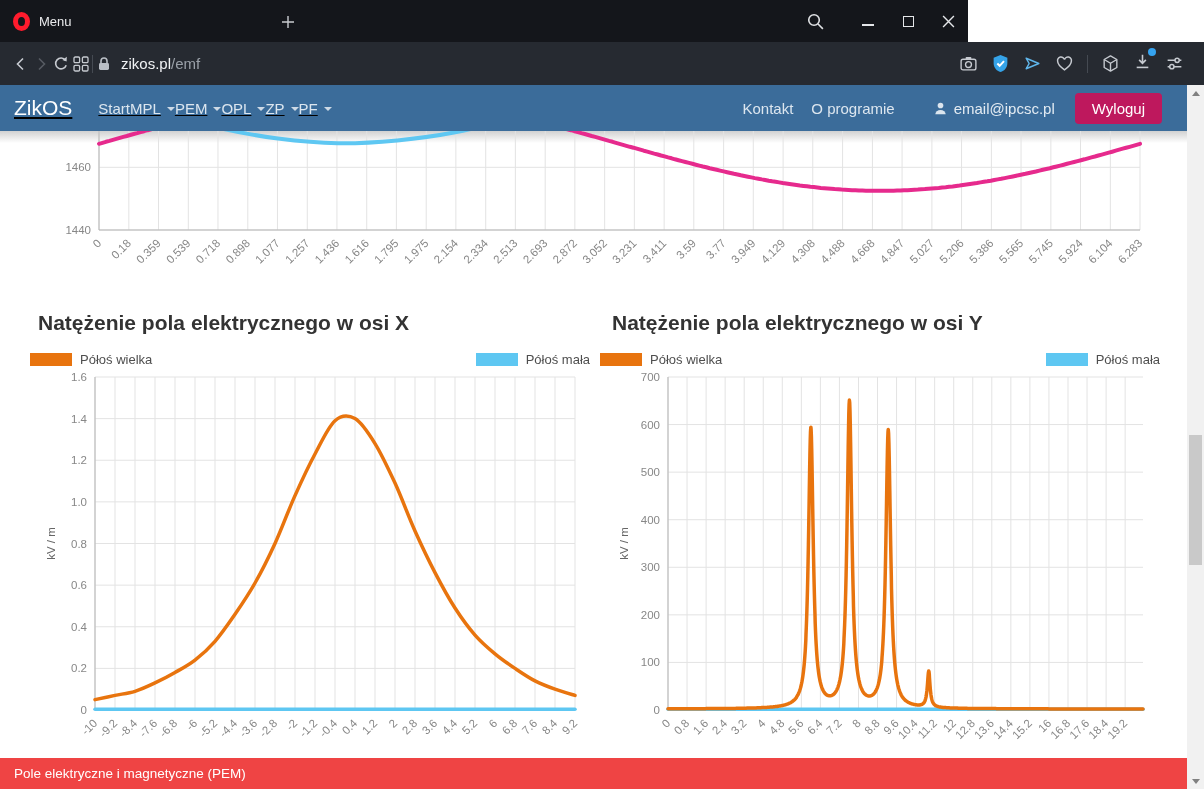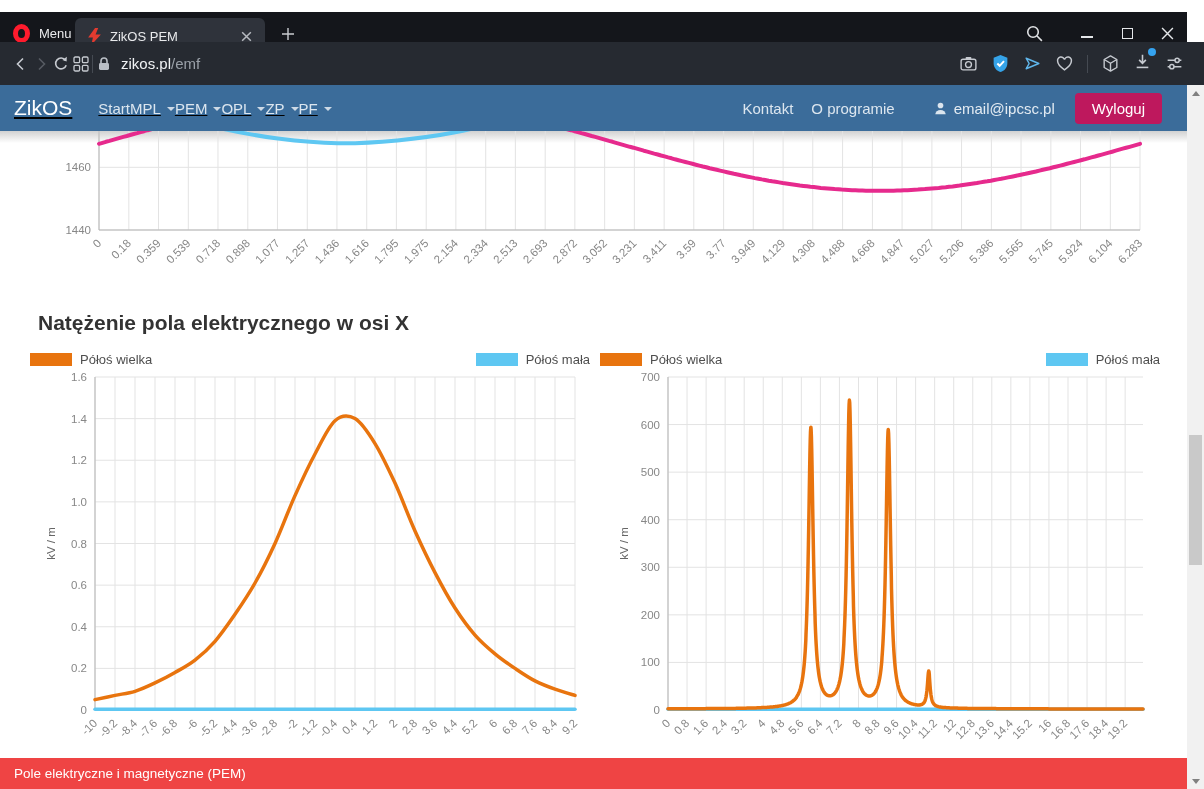--- a/index.html
+++ b/index.html
@@ -1,21 +1,21 @@
 <!DOCTYPE html>
 <html><head>
 <meta charset="utf-8">
 <style>
   * { margin:0; padding:0; box-sizing:border-box; }
   html,body { width:1204px; height:789px; overflow:hidden; }
   body { font-family:"Liberation Sans", sans-serif; background:#fff; }
   .window { position:relative; width:1204px; height:789px; overflow:hidden; background:#fff; }
 
   
-  .tabbar { position:absolute; left:0; top:12px; width:1187px; height:42px; background:#14161b; display:flex; align-items:center; }
+  .tabbar { position:absolute; left:0; top:0; width:968px; height:42px; background:#14161b; display:flex; align-items:center; }
   .opera-logo { width:17px; height:19px; border:5px solid #ff1b2d; border-radius:50%; margin-left:13px; }
   .menu-label { color:#e9eaec; font-size:13px; margin-left:9px; }
   .tab { position:absolute; left:75px; top:6px; width:190px; height:36px; background:#2f333b; border-radius:6px 6px 0 0; display:flex; align-items:center; }
   .tab-title { color:#e9eaec; font-size:13px; margin-left:8px; flex:1; white-space:nowrap; overflow:hidden; }
   .newtab { position:absolute; left:276px; top:10px; width:24px; height:24px; display:flex; align-items:center; justify-content:center; }
   .win-controls { position:absolute; right:0; top:0; height:42px; display:flex; align-items:center; }
   .win-btn { width:40px; height:42px; display:flex; align-items:center; justify-content:center; }
   .max-glyph { width:11px; height:11px; border:1.4px solid #e4e6e9; }
   .min-glyph { width:12px; height:1.6px; background:#e4e6e9; margin-top:8px; }
   .searchbtn { position:absolute; right:135px; top:0; width:36px; height:42px; display:flex; align-items:center; justify-content:center; }
@@ -64,29 +64,20 @@
   .sb-thumb { position:absolute; left:2px; top:350px; width:13px; height:130px; background:#c9c9c9; }
 </style>
 </head>
 <body>
 
 <div class="window">
 
   <div class="tabbar">
     <div class="opera-logo"></div>
     <span class="menu-label">Menu</span>
-    <div class="tab">
-      <svg width="15" height="17" viewBox="0 0 14 16" style="margin-left:12px">
-        <polygon points="7.5,0 1,9 5.5,9 4,16 13,6 8,6 10.5,0" fill="#e23b30"></polygon>
-      </svg>
-      <span class="tab-title">ZikOS PEM</span>
-      <svg width="13" height="13" viewBox="0 0 12 12" style="margin-right:12px">
-        <path d="M2 2 L10 10 M10 2 L2 10" stroke="#b7bac0" stroke-width="1.4" fill="none"></path>
-      </svg>
-    </div>
     <div class="newtab">
       <svg width="16" height="16" viewBox="0 0 16 16">
         <path d="M8 2 V14 M2 8 H14" stroke="#c9ccd0" stroke-width="1.4" fill="none"></path>
       </svg>
     </div>
     <div class="searchbtn">
       <svg width="19" height="19" viewBox="0 0 18 18">
         <circle cx="7.6" cy="7.6" r="5" stroke="#e0e2e5" stroke-width="1.5" fill="none"></circle>
         <path d="M11.4 11.4 L16 16" stroke="#e0e2e5" stroke-width="1.5"></path>
       </svg>
@@ -378,20 +369,21 @@
         <text x="468" y="352" text-anchor="end" font-size="11.5" fill="#878787" transform="rotate(-45 468 352)">6</text>
         <text x="488.00000000000006" y="352" text-anchor="end" font-size="11.5" fill="#878787" transform="rotate(-45 488.00000000000006 352)">6.8</text>
         <text x="508.00000000000006" y="352" text-anchor="end" font-size="11.5" fill="#878787" transform="rotate(-45 508.00000000000006 352)">7.6</text>
         <text x="528" y="352" text-anchor="end" font-size="11.5" fill="#878787" transform="rotate(-45 528 352)">8.4</text>
         <text x="548" y="352" text-anchor="end" font-size="11.5" fill="#878787" transform="rotate(-45 548 352)">9.2</text>
         <text x="25" y="171.5" text-anchor="middle" font-size="11.5" fill="#666" transform="rotate(-90 25 171.5)">kV / m</text>
         <path d="M65.0 337.2L545.0 337.2" stroke="#5ec7f2" stroke-width="3.5" fill="none" stroke-linejoin="round" stroke-linecap="round"></path>
         <path d="M65.0 327.6C68.3 326.9 78.3 324.8 85.0 323.4C91.7 322.0 98.3 321.4 105.0 319.3C111.7 317.2 118.3 314.1 125.0 310.9C131.7 307.8 138.3 304.4 145.0 300.5C151.7 296.7 158.3 293.3 165.0 288.1C171.7 282.8 178.3 277.0 185.0 269.3C191.7 261.7 198.3 252.0 205.0 242.3C211.7 232.5 218.3 222.8 225.0 211.0C231.7 199.3 238.3 186.1 245.0 171.5C251.7 156.9 258.3 138.5 265.0 123.6C271.7 108.7 278.3 94.5 285.0 82.0C291.7 69.5 298.3 54.6 305.0 48.7C311.7 42.8 318.3 42.8 325.0 46.6C331.7 50.4 338.3 60.8 345.0 71.6C351.7 82.4 358.3 96.6 365.0 111.1C371.7 125.7 378.3 144.1 385.0 159.0C391.7 173.9 398.3 187.8 405.0 200.6C411.7 213.5 418.3 225.6 425.0 236.0C431.7 246.4 438.3 255.4 445.0 263.1C451.7 270.7 458.3 276.3 465.0 281.8C471.7 287.4 478.3 291.9 485.0 296.4C491.7 300.9 498.3 305.4 505.0 308.9C511.7 312.3 518.3 314.8 525.0 317.2C531.7 319.6 541.7 322.4 545.0 323.4" stroke="#e8740e" stroke-width="3.5" fill="none" stroke-linejoin="round" stroke-linecap="round"></path>
       </svg>
 
+    <div class="chart-title" style="left:612px; top:180px;">Natężenie pola elektrycznego w osi Y</div>
     <div class="legend" style="left:600px; top:221px;">
       <span class="legend-item">
         <span class="legend-swatch" id="sw-2-0" style="background: rgb(232, 116, 14);"></span>
         <span class="legend-label">Półoś wielka</span>
       </span>
       <span class="legend-item">
         <span class="legend-swatch" id="sw-2-1" style="background: rgb(94, 199, 242);"></span>
         <span class="legend-label">Półoś mała</span>
       </span>
     </div>

